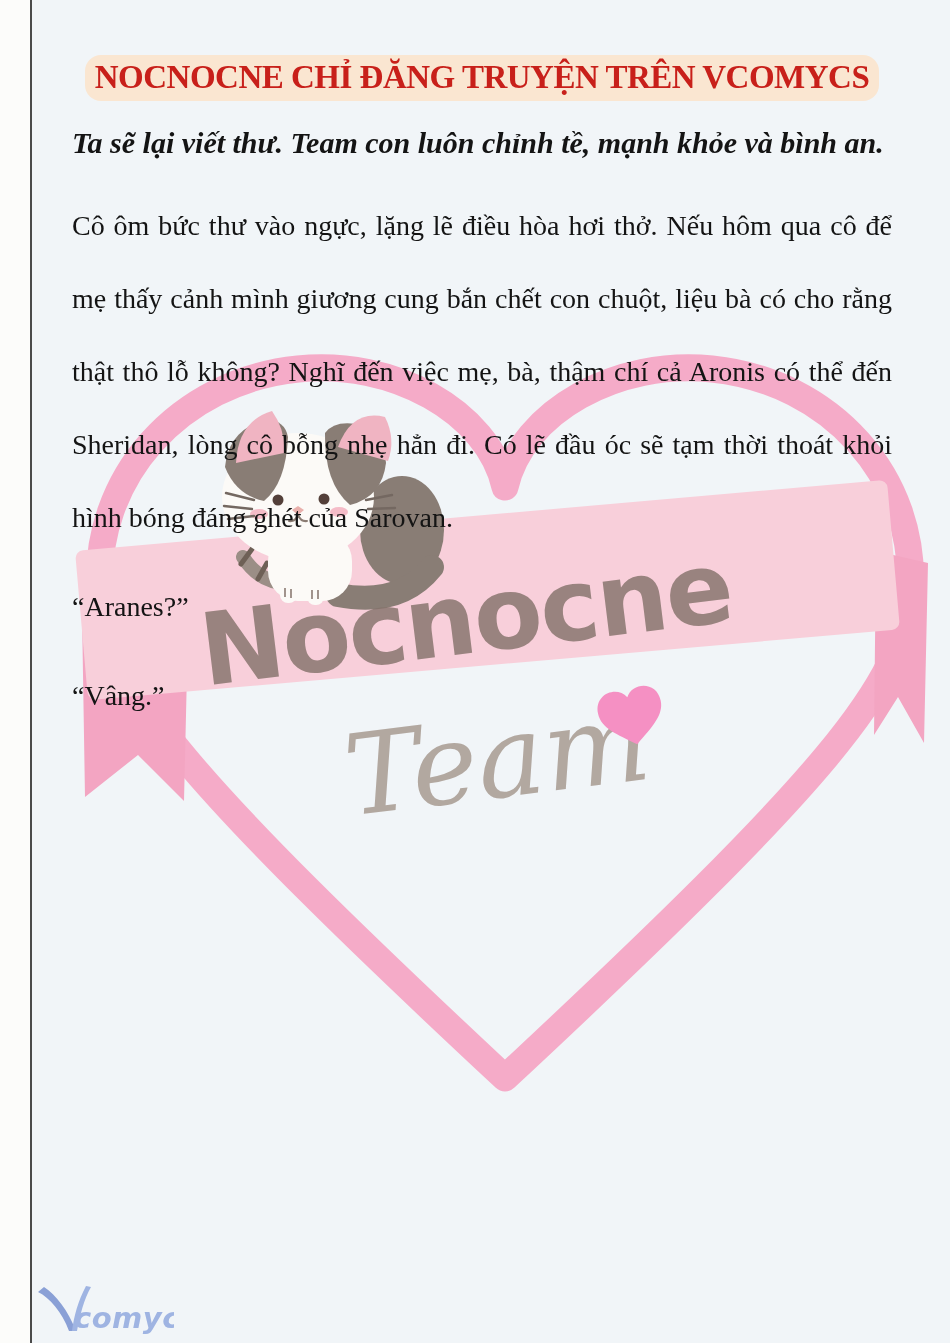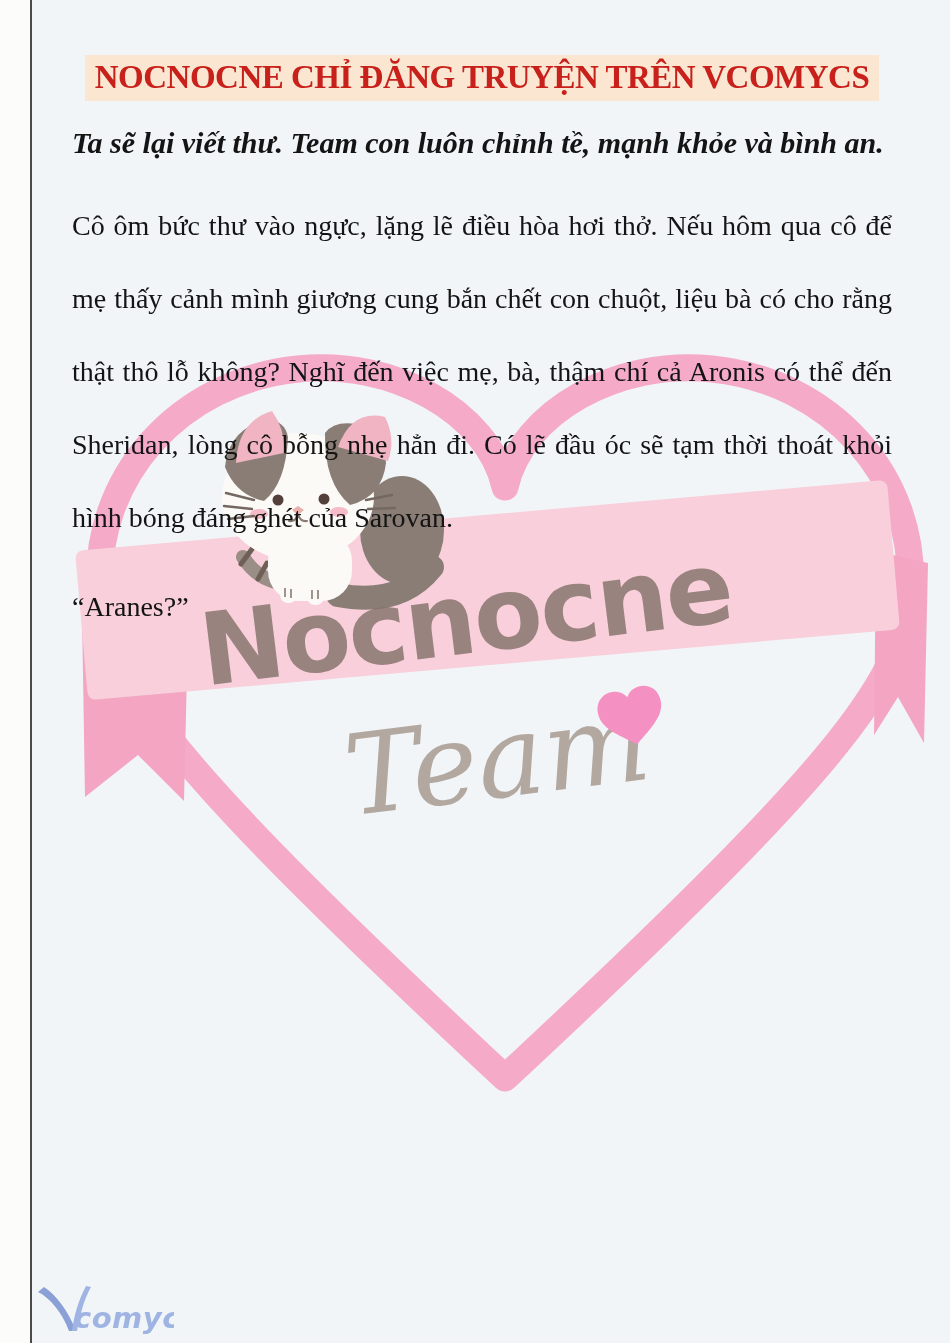--- a/index.html
+++ b/index.html
@@ -30,20 +30,21 @@
   .banner{
     display:inline-block;
     background:#fae6d1;
     color:#c8201a;
     font-weight:bold;
     font-size:33px;
     line-height:40px;
     padding:2px 10px 4px 10px;
     letter-spacing:-0.5px;
     white-space:nowrap;
+    border-radius:16px;
   }
   p{margin:0;}
   .letter-line{
     margin-top:12px;
     font-size:30px;font-weight:bold;font-style:italic;
     line-height:60px;
     text-align:justify;
   }
   .letter-sign{
     margin-top:10px;
@@ -120,20 +121,21 @@
 
 <div class="content">
   <div class="banner-wrap">
     <span class="banner">NOCNOCNE CHỈ ĐĂNG TRUYỆN TRÊN VCOMYCS</span>
   </div>
 
   <p class="letter-line">Ta sẽ lại viết thư. Team con luôn chỉnh tề, mạnh khỏe và bình an.</p>
 
   <p class="para">Cô ôm bức thư vào ngực, lặng lẽ điều hòa hơi thở. Nếu hôm qua cô để mẹ thấy cảnh mình giương cung bắn chết con chuột, liệu bà có cho rằng thật thô lỗ không? Nghĩ đến việc mẹ, bà, thậm chí cả Aronis có thể đến Sheridan, lòng cô bỗng nhẹ hẳn đi. Có lẽ đầu óc sẽ tạm thời thoát khỏi hình bóng đáng ghét của Sarovan.</p>
   <p class="para dialogue">“Aranes?”</p>
+  <p class="para dialogue">“Vâng.”</p>
 </div>
 
 <div class="vcomycs">
   <svg width="140" height="52" viewBox="0 0 140 52">
     <path d="M4,8 C16,14 28,28 35,47 L42,47 C34,26 22,11 10,3 Z" fill="#8aa0d6"></path>
     <path d="M52,2 C44,17 40,32 38,47 L43,47 C46,31 50,15 57,3 Z" fill="#9fb4e2"></path>
     <text x="40" y="44" font-family="DejaVu Sans" font-weight="bold" font-style="italic" font-size="29" letter-spacing="0.5" fill="#9fb4e2">comycs</text>
   </svg>
 </div>
 <div class="uploader">damconuong</div>

